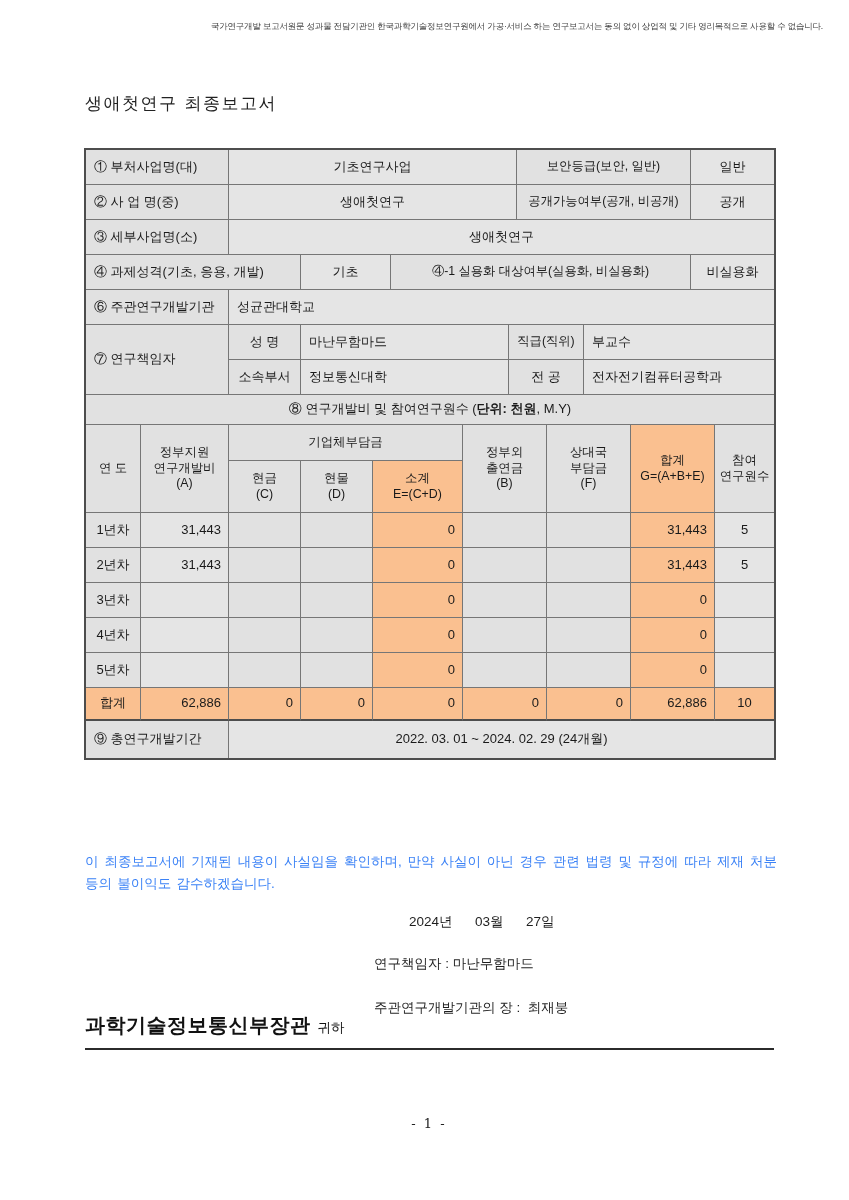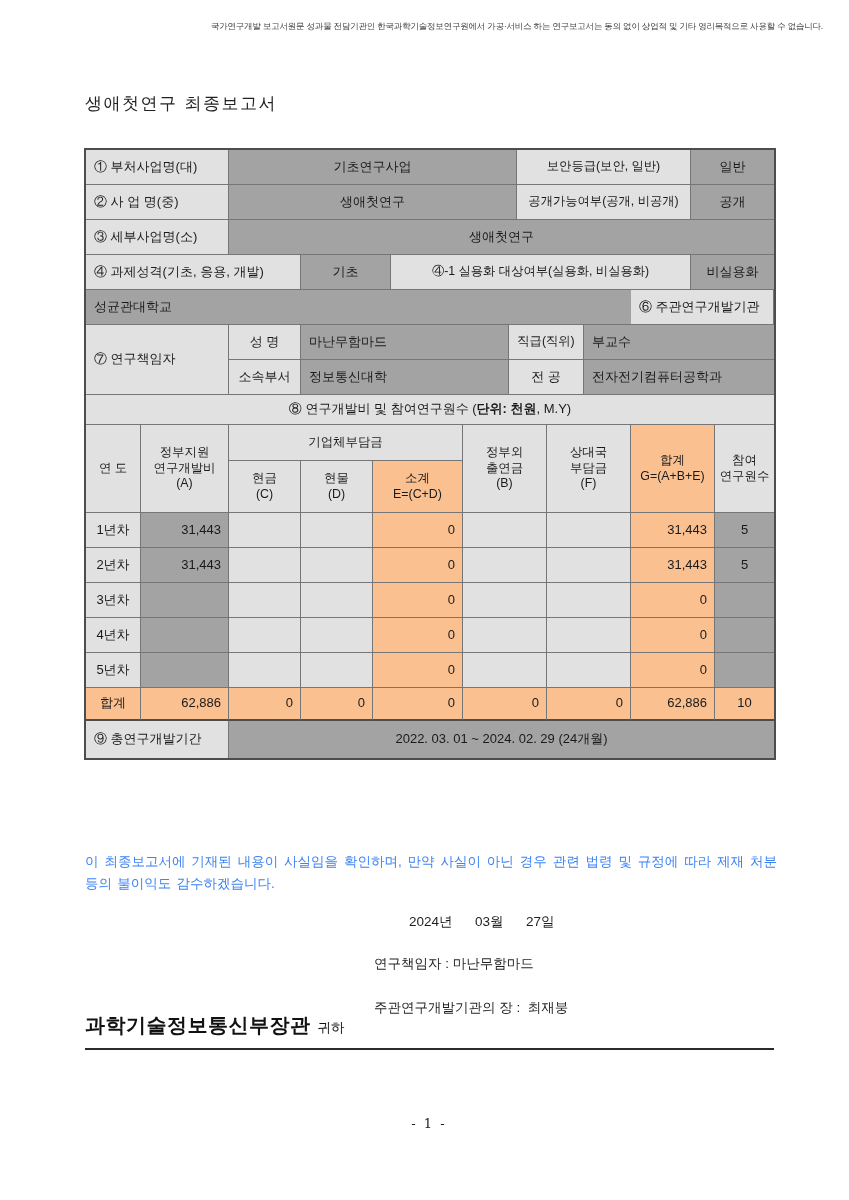--- a/index.html
+++ b/index.html
@@ -10,21 +10,21 @@
   }
   .disclaimer {
     position:absolute; top:21px; right:26px;
     font-size:8.5px; color:#3c3c3c; letter-spacing:-0.2px;
   }
   .doc-title {
     position:absolute; top:92px; left:85px;
     font-family:"DejaVu Serif", serif; font-size:17px; color:#222;
     letter-spacing:1.5px;
   }
-  .tbl { position:absolute; top:148px; left:84px; width:692px; border:2px solid #4d4d4d; background:#a3a3a3; }
+  .tbl { position:absolute; top:148px; left:84px; width:692px; border:2px solid #4d4d4d; background:#e5e5e5; }
   .trow { display:flex; }
   .vsplit { display:flex; flex-direction:column; }
   .cell {
     border-right:1px solid #767676; border-bottom:1px solid #767676;
     display:flex; align-items:center; font-size:13px; overflow:hidden;
     line-height:1.25;
   }
   .cell.last { border-right:none; }
   .rlast .cell { border-bottom:none; }
   .gray { background:#e1e1e1; }
@@ -100,22 +100,22 @@
     <div class="cell w215 h35 gray l">④ 과제성격(기초, 응용, 개발)</div>
     <div class="cell w90 h35 c">기초</div>
     <div class="cell w300 h35 gray c small">④-1 실용화 대상여부(실용화, 비실용화)</div>
     <div class="cell w83 h35 c last">비실용화</div>
   </div>
 
   <div class="trow">
   </div>
 
   <div class="trow">
+    <div class="cell w143 h35 gray l">⑥ 주관연구개발기관</div>
     <div class="cell w545 h35 l last">성균관대학교</div>
-    <div class="cell w143 h35 gray l">⑥ 주관연구개발기관</div>
   </div>
 
   <div class="trow">
     <div class="cell w143 h70 gray l">⑦ 연구책임자</div>
     <div class="vsplit">
       <div class="trow">
         <div class="cell w72 h35 gray c">성 명</div>
         <div class="cell w208 h35 l">마난무함마드</div>
         <div class="cell w75 h35 gray c small">직급(직위)</div>
         <div class="cell w190 h35 l last">부교수</div>

